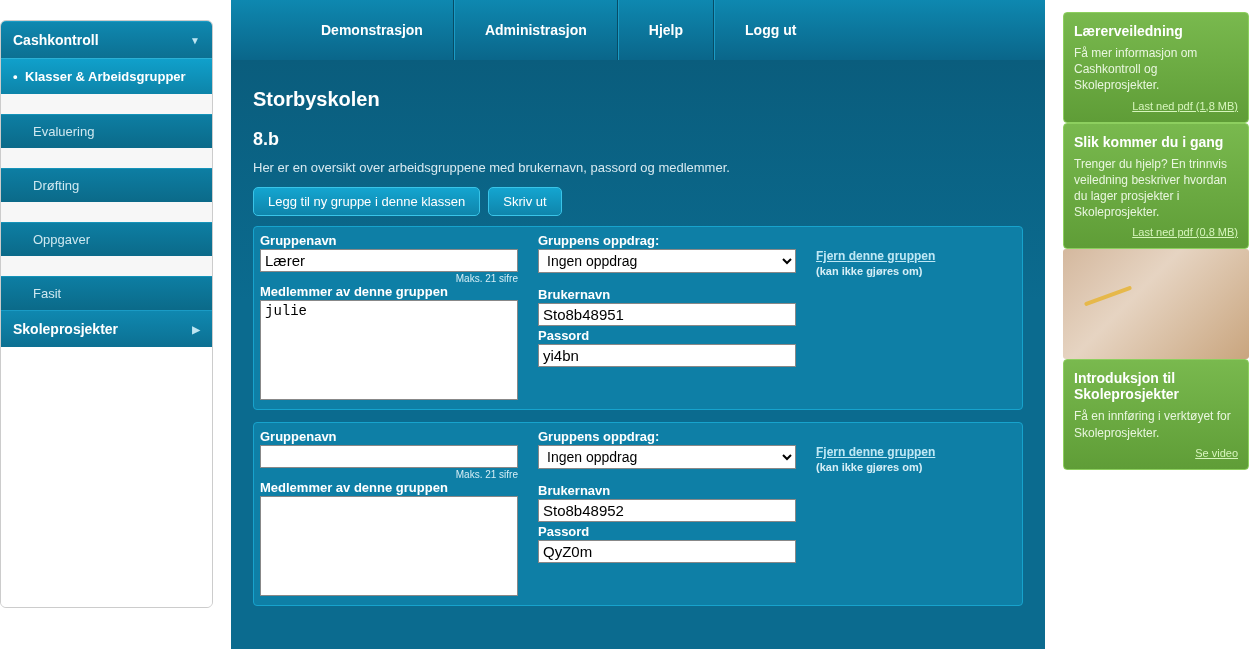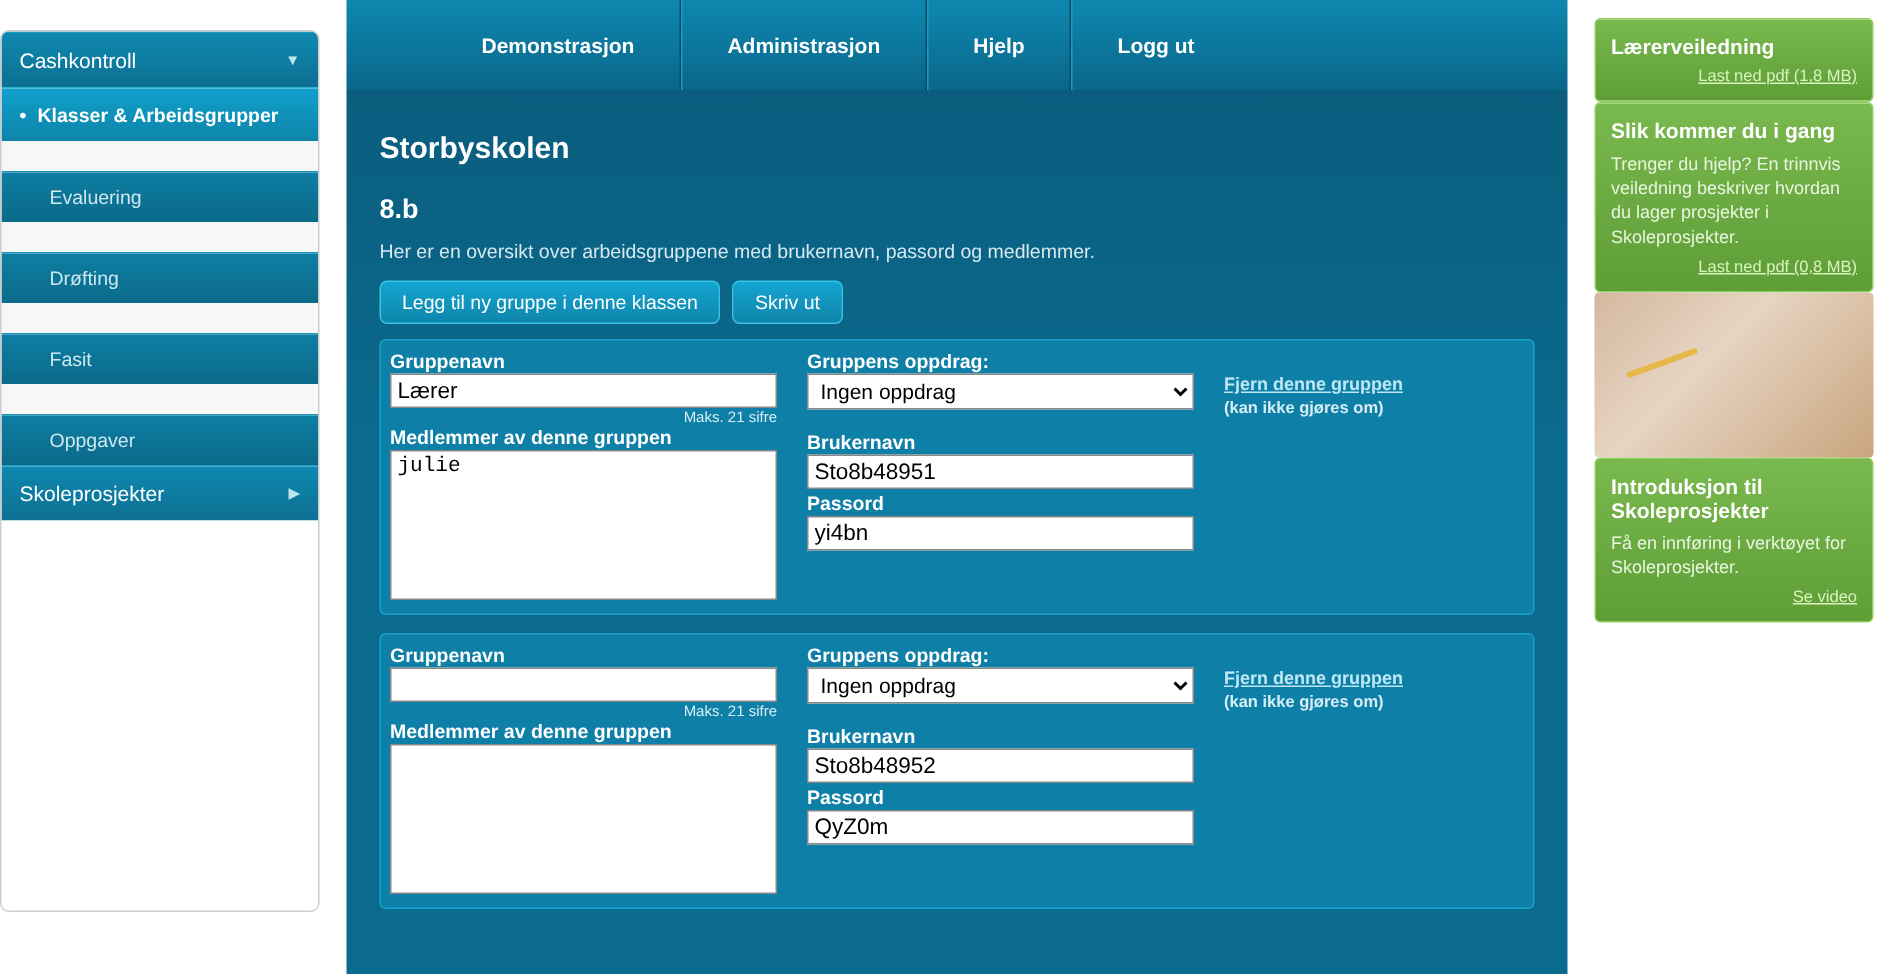--- a/index.html
+++ b/index.html
@@ -21,21 +21,21 @@
       border: 1px solid #ccc;
       border-radius: 6px;
       padding: 0;
       margin-top: 20px;
       overflow: hidden;
       height: fit-content;
     }
     .sidebar-section-header {
       background: linear-gradient(#0f88b0, #0c7092);
       color: #fff;
-      font-weight: normal;
+      font-weight: bold;
       font-size: 14px;
       padding: 10px 12px;
       display: flex;
       justify-content: space-between;
       align-items: center;
       cursor: pointer;
       border-top: 1px solid #1a9bc5;
       text-align: right;
     }
     .sidebar-section-header .arrow {
@@ -250,24 +250,24 @@
     <div class="sidebar-active">
       <span>Klasser &amp; Arbeidsgrupper</span>
     </div>
     <div class="sidebar-item">
       <span>Evaluering</span>
     </div>
     <div class="sidebar-item">
       <span>Drøfting</span>
     </div>
     <div class="sidebar-item">
+      <span>Oppgaver</span>
+    </div>
+    <div class="sidebar-item">
       <span>Fasit</span>
-    </div>
-    <div class="sidebar-item">
-      <span>Oppgaver</span>
     </div>
     <div class="sidebar-section-header">
       <span>Skoleprosjekter</span>
       <span class="arrow">▶</span>
     </div>
     <div class="sidebar-bottom"></div>
   </div>
 
   <div class="main-col">
     <div class="topnav">
@@ -349,20 +349,21 @@
           </div>
         </div>
       </div>
 
     </div>
   </div>
 
   <div class="right-col">
     <div class="g-card">
       <h3>Lærerveiledning</h3>
+      <p>Få mer informasjon om Cashkontroll og Skoleprosjekter.</p>
       <a class="g-link">Last ned pdf (1,8 MB)</a>
     </div>
     <div class="g-card">
       <h3>Slik kommer du i gang</h3>
       <p>Trenger du hjelp? En trinnvis veiledning beskriver hvordan du lager prosjekter i Skoleprosjekter.</p>
       <a class="g-link">Last ned pdf (0,8 MB)</a>
     </div>
     <div class="img-placeholder"></div>
     <div class="g-card">
       <h3>Introduksjon til Skoleprosjekter</h3>

